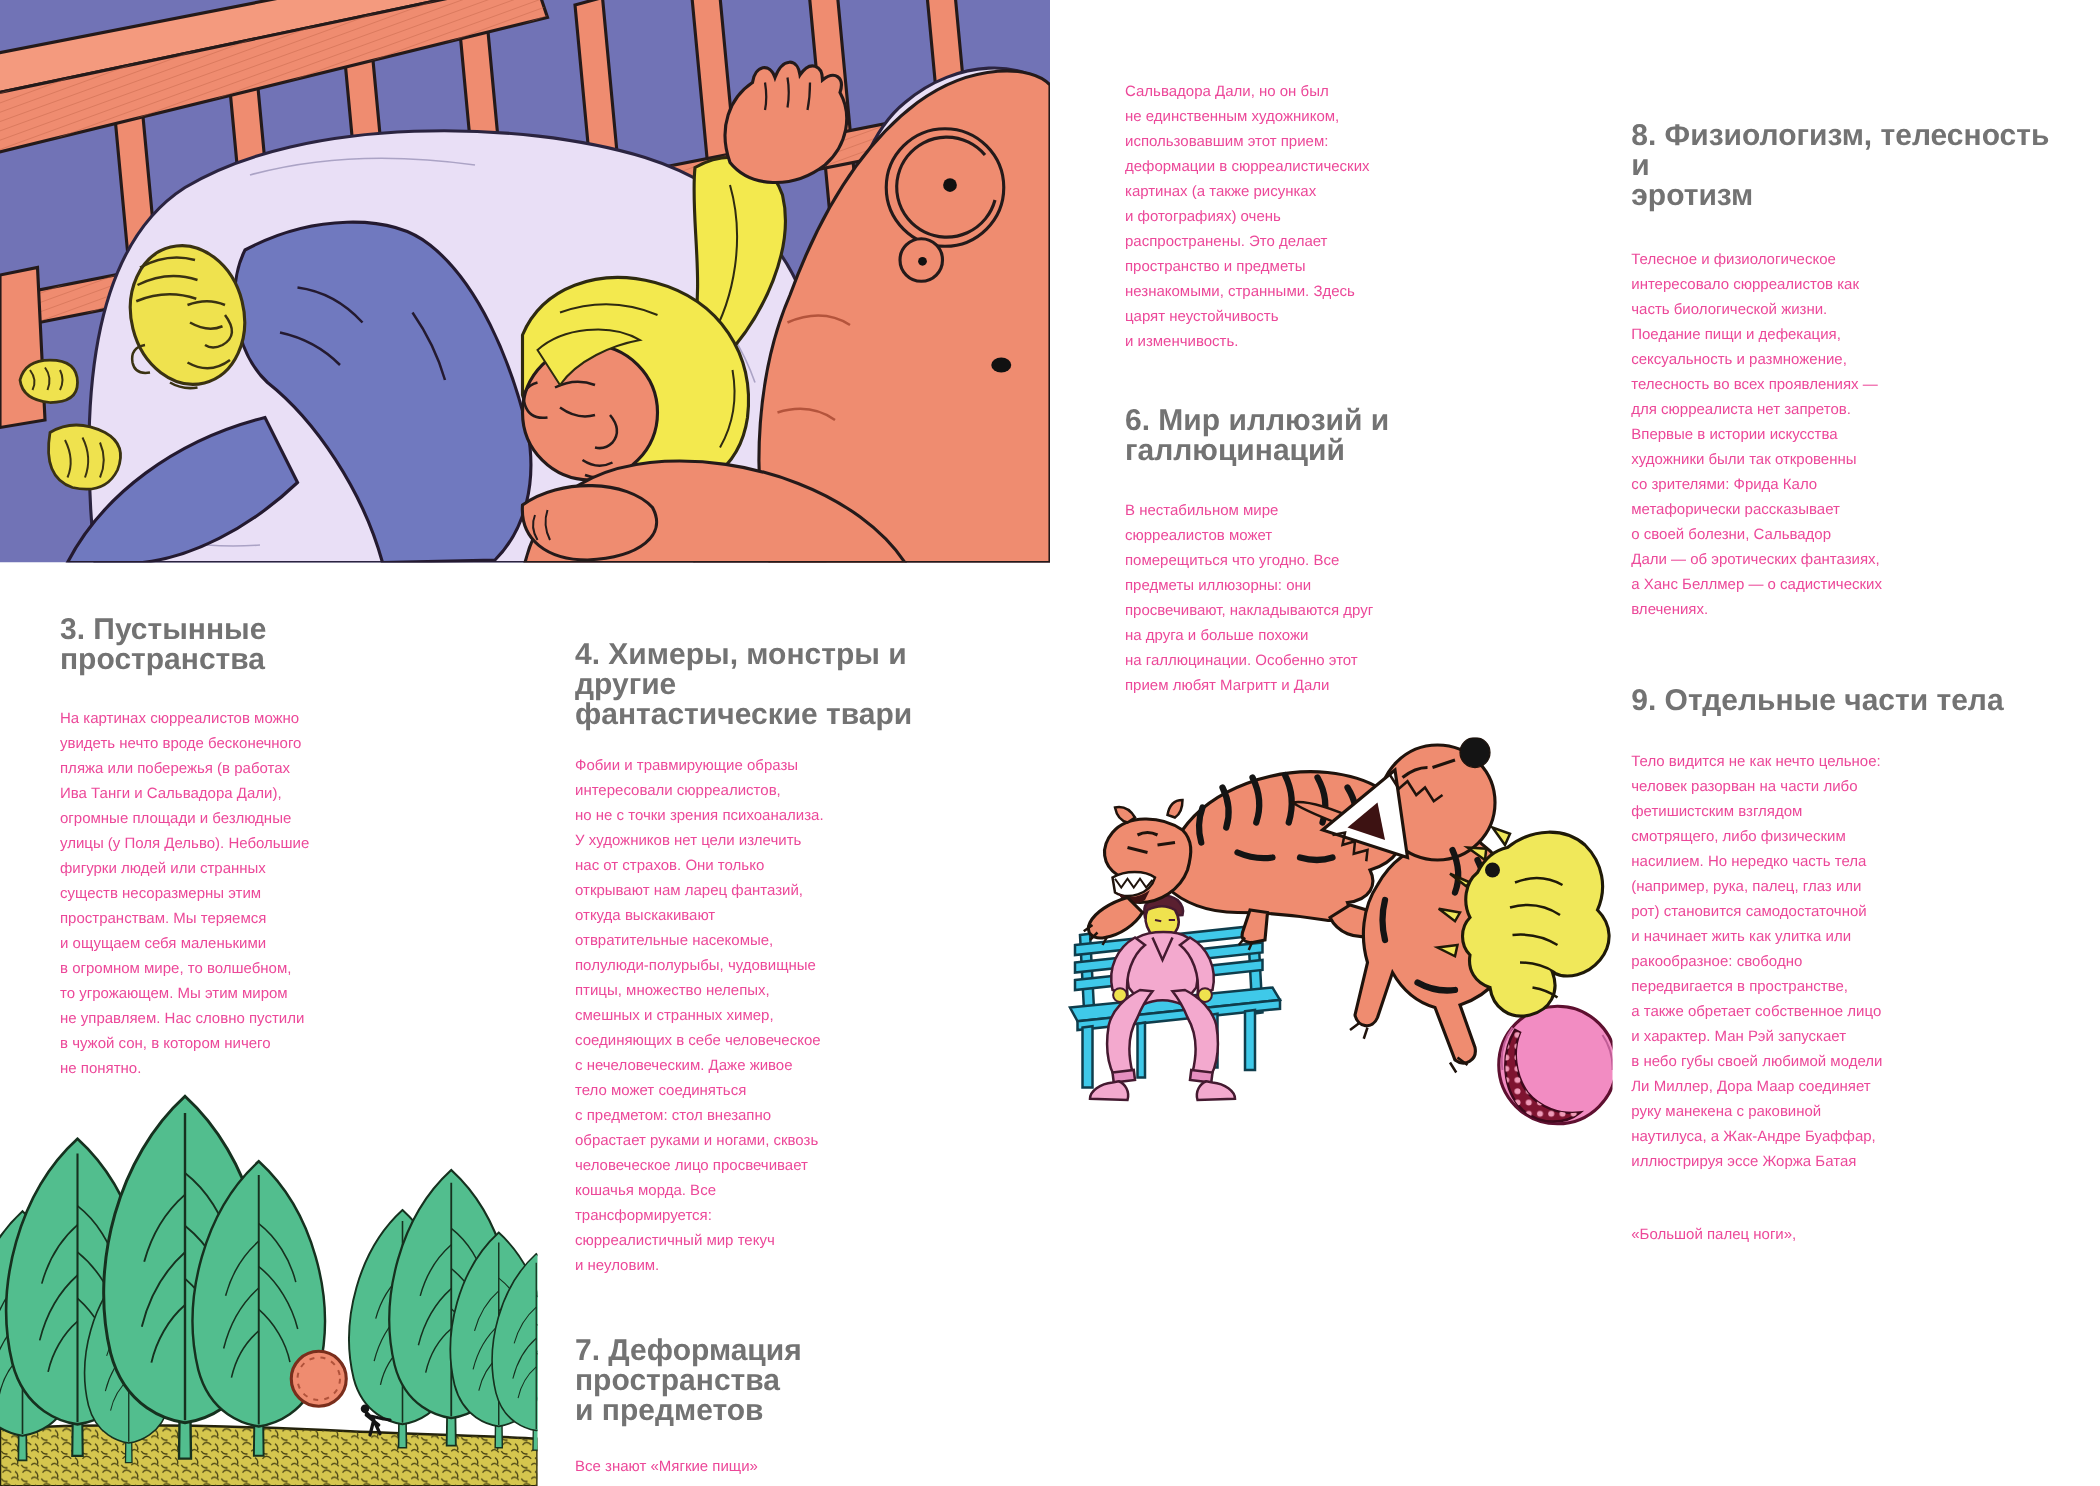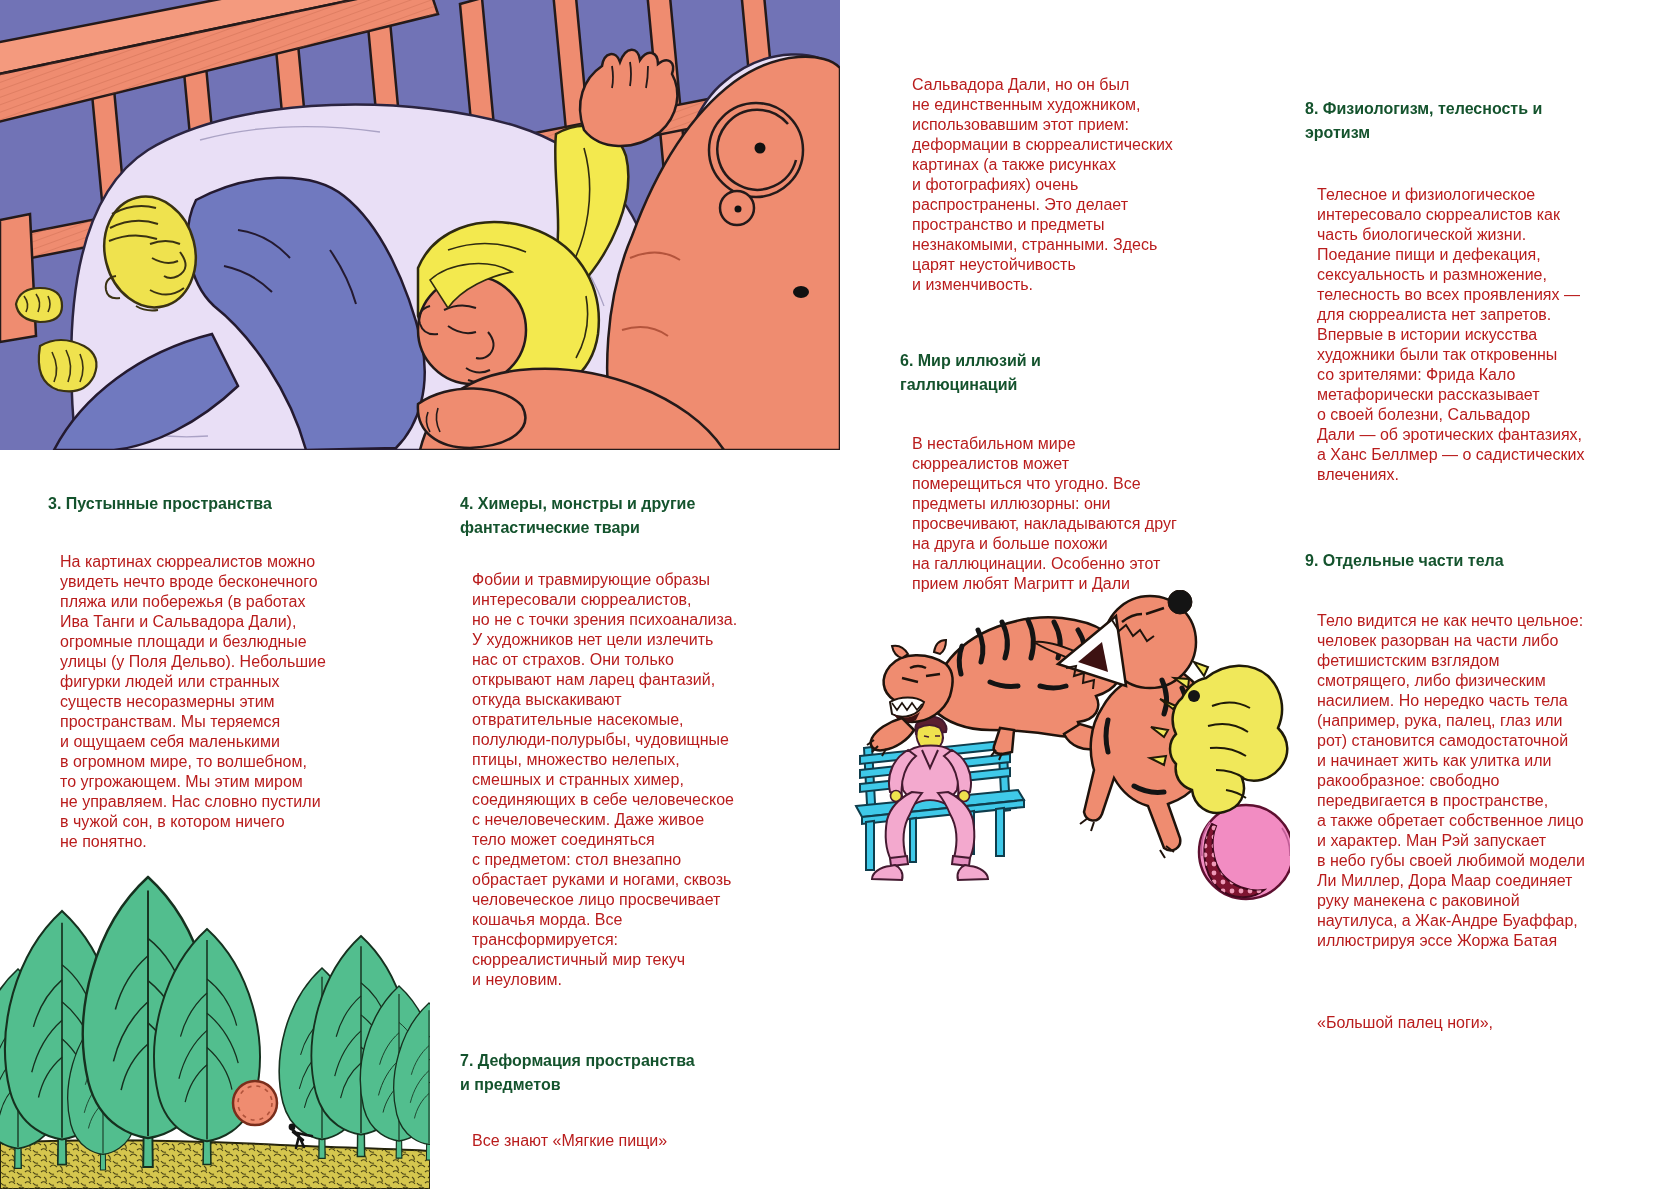--- a/index.html
+++ b/index.html
@@ -3,26 +3,26 @@
 <meta charset="utf-8">
 <style>
   html,body{margin:0;padding:0;background:#fff;}
   .spread{
     position:relative;width:1680px;height:1189px;background:#fff;overflow:hidden;
     font-family:"Liberation Sans",sans-serif;color:#191919;
   }
   .illus{position:absolute;display:block;}
   .col{position:absolute;}
   .col h2{
-    font-size:16px;line-height:24px;font-weight:700;margin:0;
-    white-space:pre-line;color:#14532d;letter-spacing:0;
+    font-size:24px;line-height:24px;font-weight:700;margin:0;
+    white-space:pre-line;color:#737373;letter-spacing:0;
   }
   .col p.body{
-    font-size:16px;line-height:20px;font-weight:400;margin:12px;
-    white-space:pre-line;color:#b91c1c;
+    font-size:12px;line-height:20px;font-weight:400;margin:0;
+    white-space:pre-line;color:#ec4899;
   }
   .sp{width:1px;}
 </style>
 </head>
 <body>
 
 <div class="spread">
 
   <svg class="illus" style="left:0;top:0" width="840" height="450" viewBox="0 0 840 450" aria-hidden="true">
     <defs>
@@ -270,21 +270,21 @@
 существ несоразмерны этим
 пространствам. Мы теряемся
 и ощущаем себя маленькими
 в огромном мире, то волшебном,
 то угрожающем. Мы этим миром
 не управляем. Нас словно пустили
 в чужой сон, в котором ничего
 не понятно.</p>
   </section>
 
-  <section class="col" style="left:460px;top:492px;width:320px">
+  <section class="col" style="left:460px;top:512px;width:320px">
     <h2>4. Химеры, монстры и другие
 фантастические твари</h2>
     <div class="sp" style="height:18px"></div>
     <p class="body">Фобии и травмирующие образы
 интересовали сюрреалистов,
 но не с точки зрения психоанализа.
 У художников нет цели излечить
 нас от страхов. Они только
 открывают нам ларец фантазий,
 откуда выскакивают

